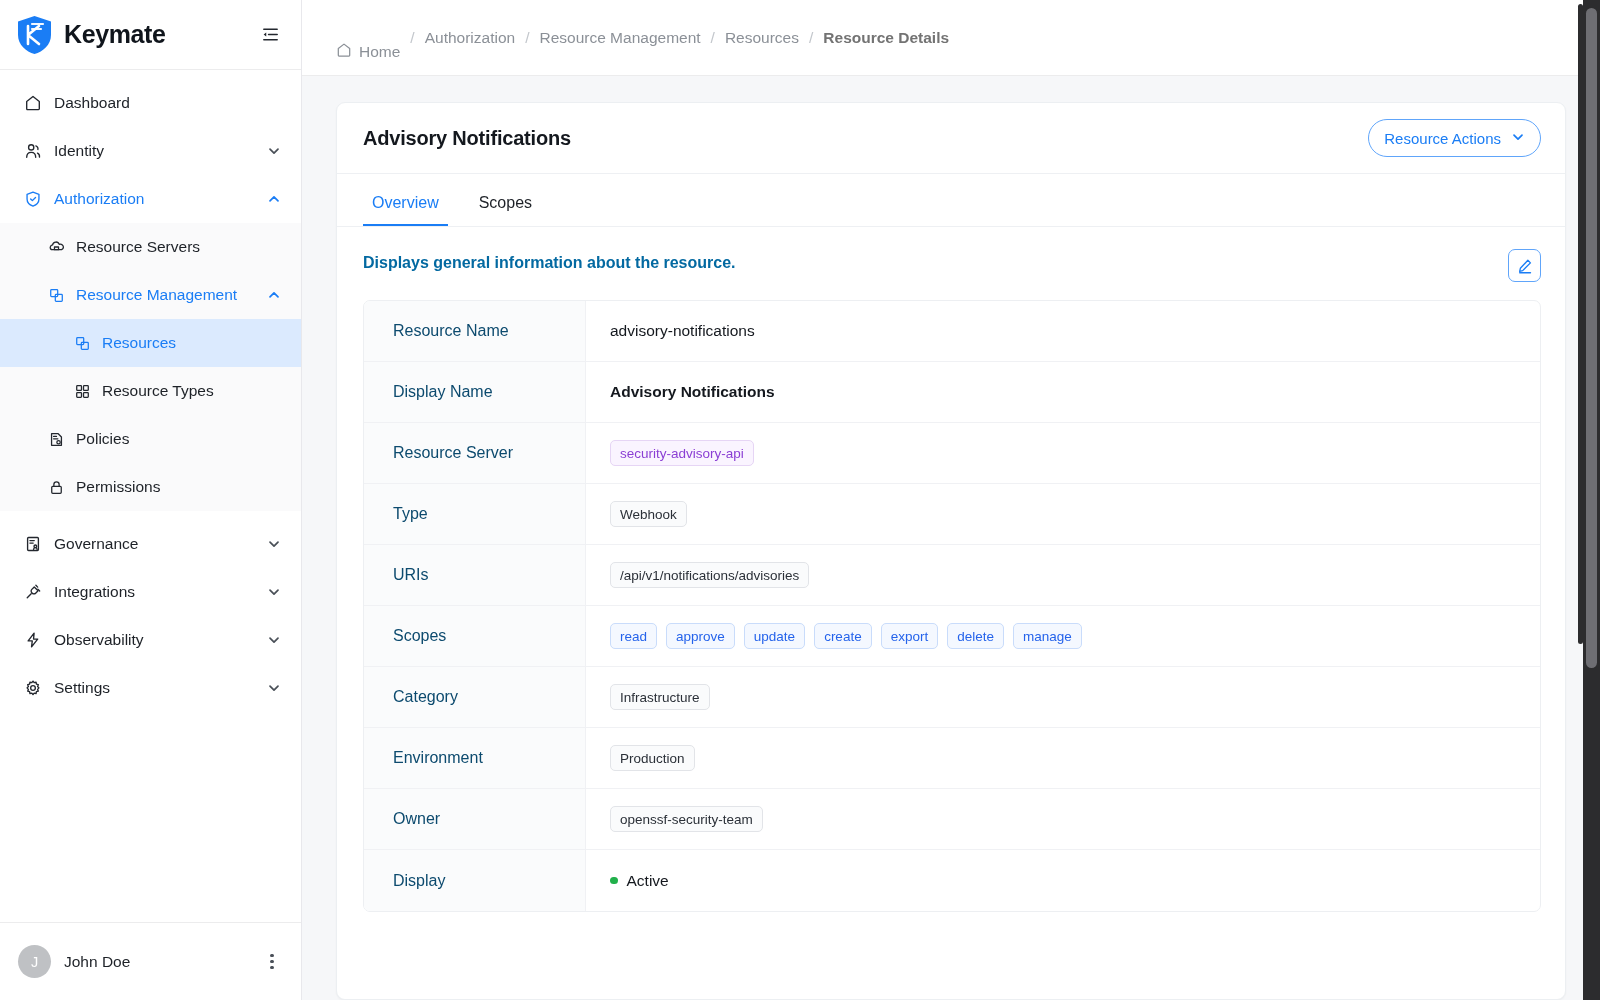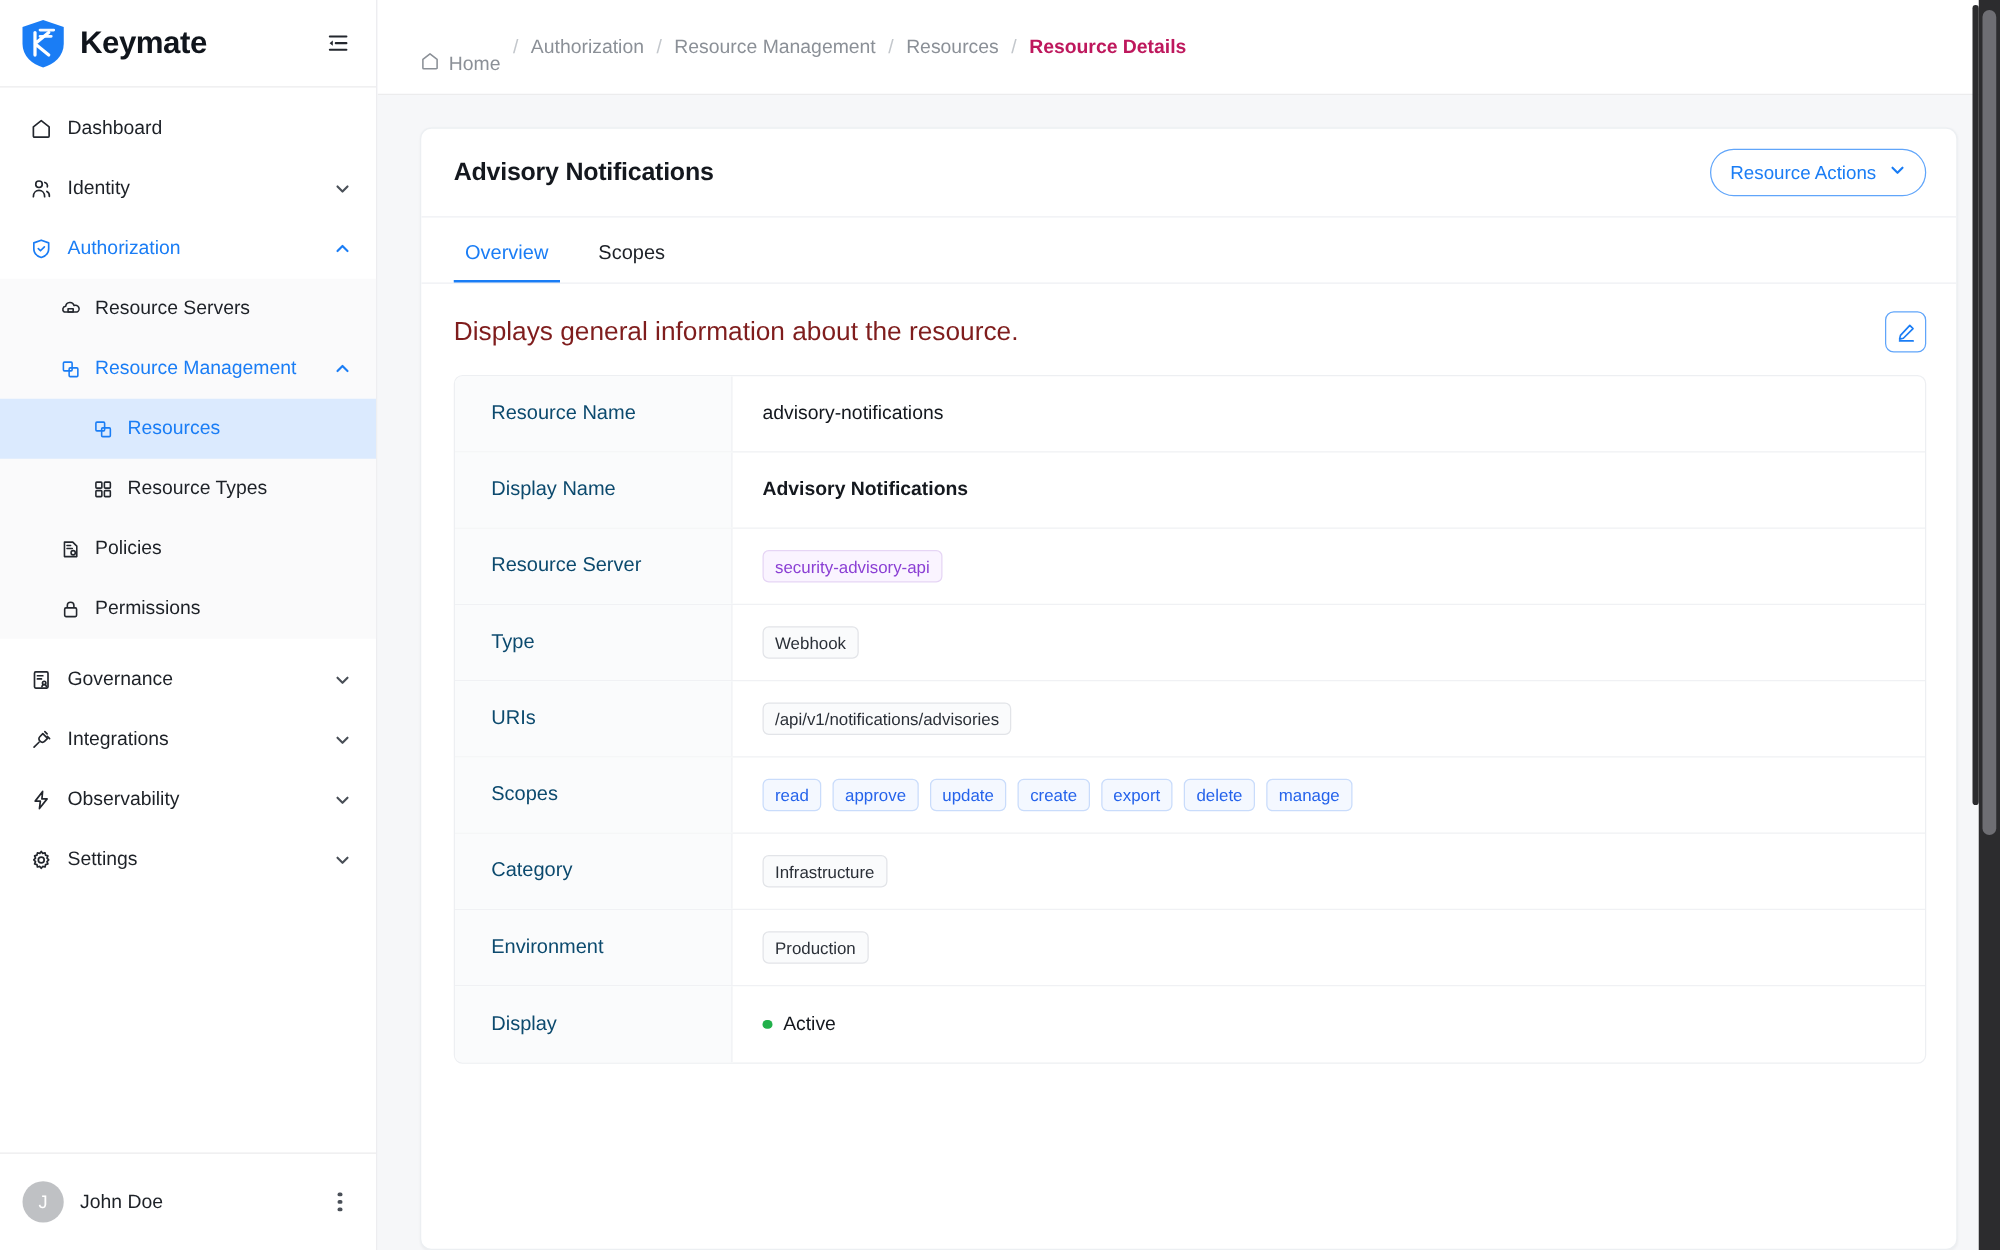--- a/index.html
+++ b/index.html
@@ -106,21 +106,21 @@
     position: relative;
   }
   .topbar {
     height: 76px; background: #ffffff; flex: 0 0 76px;
     display: flex; align-items: center; padding: 0 34px;
     border-bottom: 1px solid #ececed;
   }
   .crumbs { display: flex; align-items: center; font-size: 15.5px; gap: 0; }
   .crumb { color: #8b9097; white-space: nowrap; cursor: pointer; }
   .crumb.home { display: flex; align-items: center; gap: 7px; margin-top: 28px; }
-  .crumb.current { color: #be185d; font-weight: 600; cursor: default; }
+  .crumb.current { color: #737373; font-weight: 600; cursor: default; }
   .crumb-sep { color: #c3c7cc; margin: 0 10px; }
 
   .content { flex: 1; padding: 26px 34px 0 34px; overflow: hidden; }
   .card {
     background: #ffffff; border: 1px solid #eceff2; border-radius: 9px;
     box-shadow: 0 1px 2px rgba(16,22,30,0.04);
     height: 100%; display: flex; flex-direction: column; overflow: hidden;
   }
   .card-head {
     height: 71px; flex: 0 0 71px; display: flex; align-items: center;
@@ -139,21 +139,21 @@
     flex: 0 0 53px; align-items: flex-end;
   }
   .tab {
     font-size: 16px; color: #1d2127; padding: 0 9px 12px 9px;
     cursor: pointer; border-bottom: 2.5px solid transparent; margin-right: 22px;
   }
   .tab.active { color: #1a7df5; border-bottom-color: #1a7df5; font-weight: 500; }
 
   .panel { flex: 1; padding: 22px 24px 0 26px; overflow: hidden; }
   .panel-head { display: flex; align-items: flex-start; margin-bottom: 18px; }
-  .panel-desc { flex: 1; font-size: 21px; color: #7f1d1d; padding-top: 5px; }
+  .panel-desc { flex: 1; font-size: 16px; color: #0369a1; padding-top: 5px; font-weight: bold; }
   .icon-btn {
     width: 33px; height: 33px; border: 1px solid #60a5fa; border-radius: 7px;
     background: #ffffff; color: #1a7df5; display: flex;
     align-items: center; justify-content: center; cursor: pointer; flex: 0 0 33px;
   }
 
   .dtable {
     border: 1px solid #edeff2; border-radius: 7px; overflow: hidden;
     background: #ffffff;
   }
@@ -522,20 +522,26 @@
               </div>
             </div>
 
             <div class="drow">
               <div class="dlabel">Environment</div>
               <div class="dvalue">
                 <span class="chip">Production</span>
               </div>
             </div>
 
+            <div class="drow">
+              <div class="dlabel">Owner</div>
+              <div class="dvalue">
+                <span class="chip">openssf-security-team</span>
+              </div>
+            </div>
 
 
             <div class="drow">
               <div class="dlabel">Display</div>
               <div class="dvalue">
                 <span class="status">
                   <span class="dot"></span>
                   <span>Active</span>
                 </span>
               </div>

